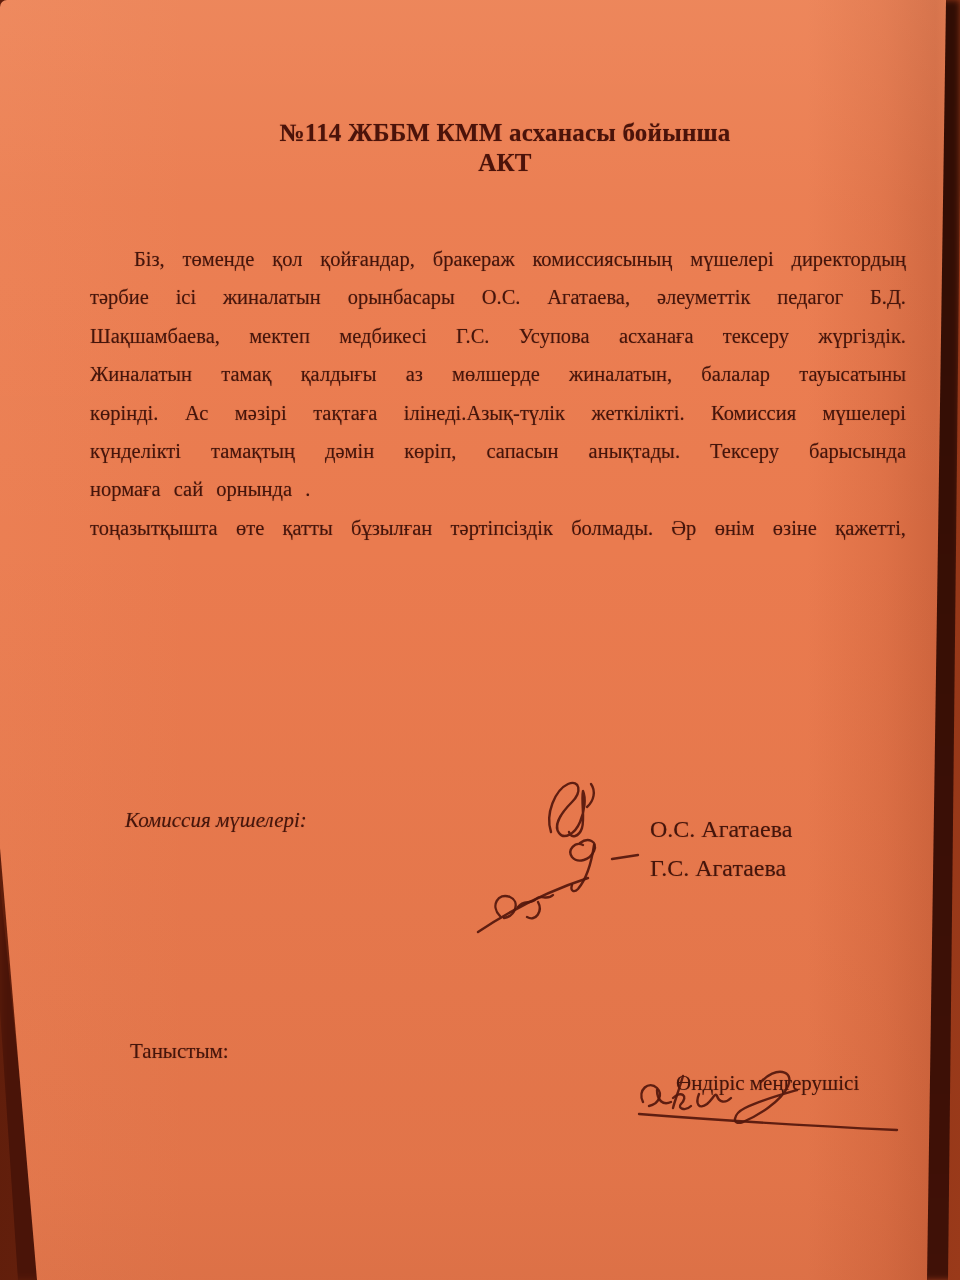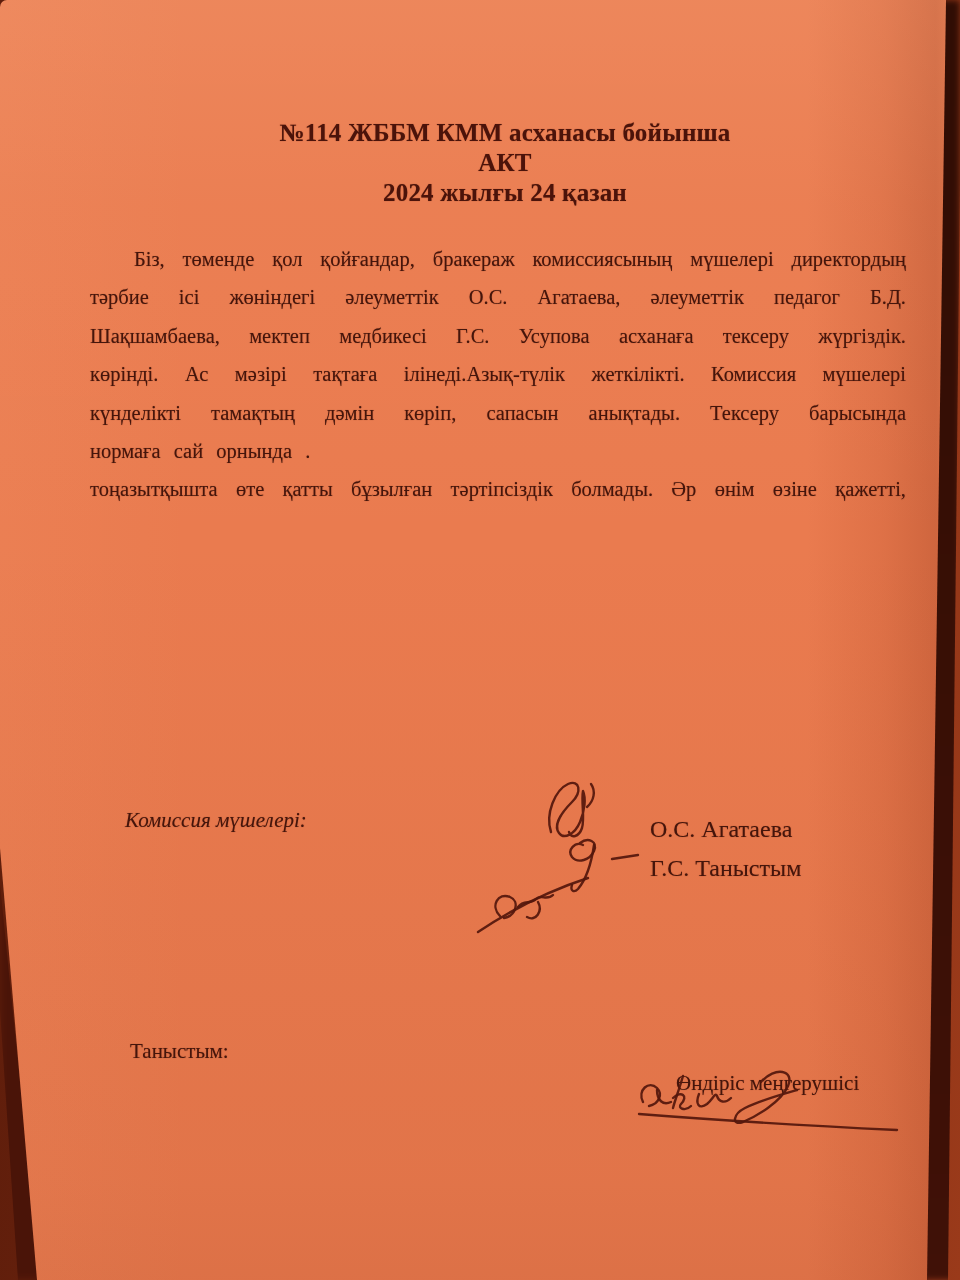--- a/index.html
+++ b/index.html
@@ -77,27 +77,27 @@
 
 <div class="stage">
   <div class="gap-shadow-right"></div>
   <div class="gap-shadow-left"></div>
 
   <div class="paper">
 
     <div class="title-block">
       <div>№114 ЖББМ КММ асханасы бойынша</div>
       <div>АКТ</div>
-      <div>2024 жылғы 24 қазан</div>
     </div>
 
     <div class="para">
       <div class="pline first">Біз, төменде қол қойғандар, бракераж комиссиясының мүшелері директордың</div>
-      <div class="pline">тәрбие ісі жөніндегі әлеуметтік О.С. Агатаева, әлеуметтік педагог Б.Д.</div>
+      <div class="pline">тәрбие ісі жиналатын орынбасары О.С. Агатаева, әлеуметтік педагог Б.Д.</div>
       <div class="pline">Шақшамбаева, мектеп медбикесі Г.С. Усупова асханаға тексеру жүргіздік.</div>
+      <div class="pline">Жиналатын тамақ қалдығы аз мөлшерде жиналатын, балалар тауысатыны</div>
       <div class="pline">көрінді. Ас мәзірі тақтаға ілінеді.Азық-түлік жеткілікті. Комиссия мүшелері</div>
       <div class="pline">күнделікті тамақтың дәмін көріп, сапасын анықтады. Тексеру барысында</div>
       <div class="pline last">нормаға сай орнында .</div>
       <div class="pline">тоңазытқышта өте қатты бұзылған тәртіпсіздік болмады. Әр өнім өзіне қажетті,</div>
     </div>
 
     <div class="label" style="left:125px; top:808px;font-style:italic;">Комиссия мүшелері:</div>
 
     <svg class="sig" style="left:535px; top:778px;" width="90" height="78" viewBox="0 0 90 78">
       <path d="M16,54 C10,36 20,12 33,6 C45,1 47,14 37,24 C27,34 18,47 24,55 C29,62 40,56 45,44 C50,32 51,20 48,13 C46,24 50,40 47,50 C44,59 36,61 34,54"></path>
@@ -110,21 +110,21 @@
     </svg>
     <svg class="sig" style="left:470px; top:862px;" width="125" height="78" viewBox="0 0 125 78">
       <path d="M8,70 C35,52 75,30 118,16"></path>
       <path d="M30,54 C20,44 28,30 40,35 C50,39 46,54 34,56"></path>
       <path d="M48,45 C54,37 60,43 66,37 C71,32 77,39 83,33"></path>
       <path d="M68,40 C73,49 66,60 57,55"></path>
     </svg>
 
     <div class="members">
       <div>О.С. Агатаева</div>
-      <div>Г.С. Таныстым</div>
+      <div>Г.С. Агатаева</div>
     </div>
 
     <div class="label" style="left:130px; top:1033px;margin-top:6px;">Таныстым:</div>
 
     <div class="label" style="left:676px; top:1051px;margin-top:20px;">Өндіріс меңгерушісі</div>
 
     <svg class="sig" style="left:625px; top:1060px;" width="290" height="78" viewBox="0 0 290 78">
       <path d="M18,42 C12,30 24,20 32,28 C38,34 34,44 24,46"></path>
       <path d="M32,30 C32,40 38,46 46,42"></path>
       <path d="M58,16 C54,30 50,40 48,48"></path>

